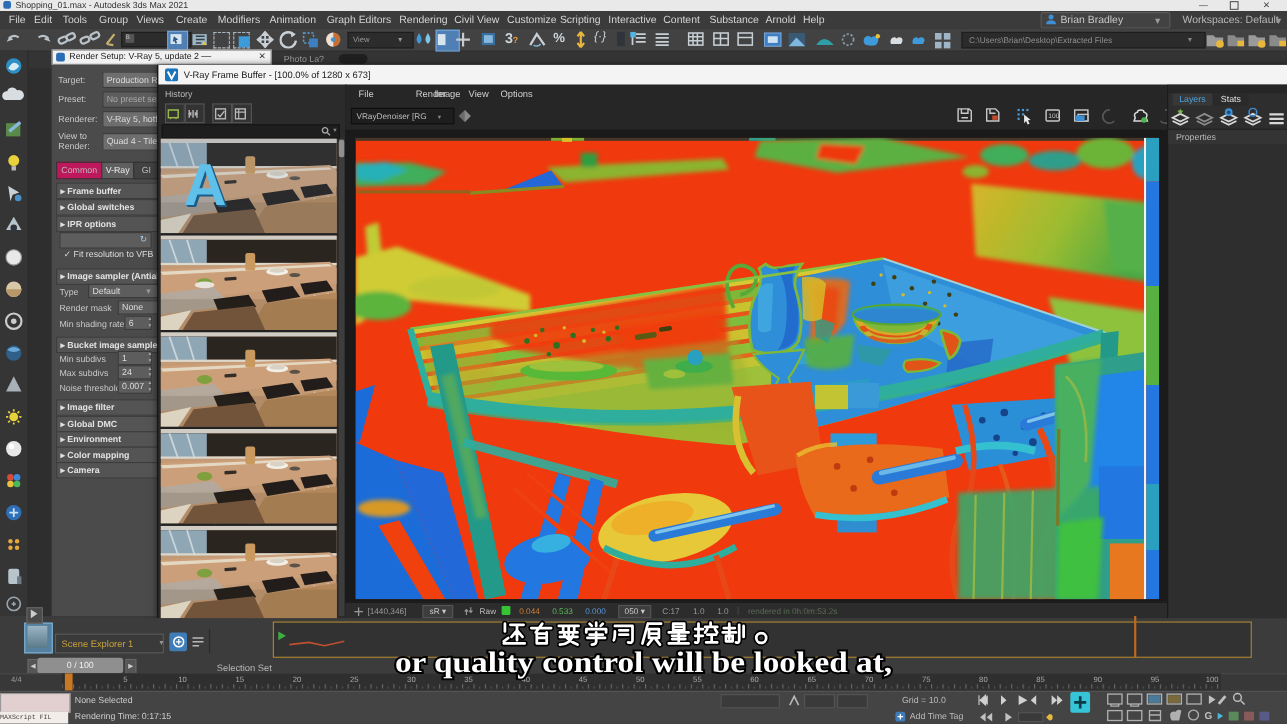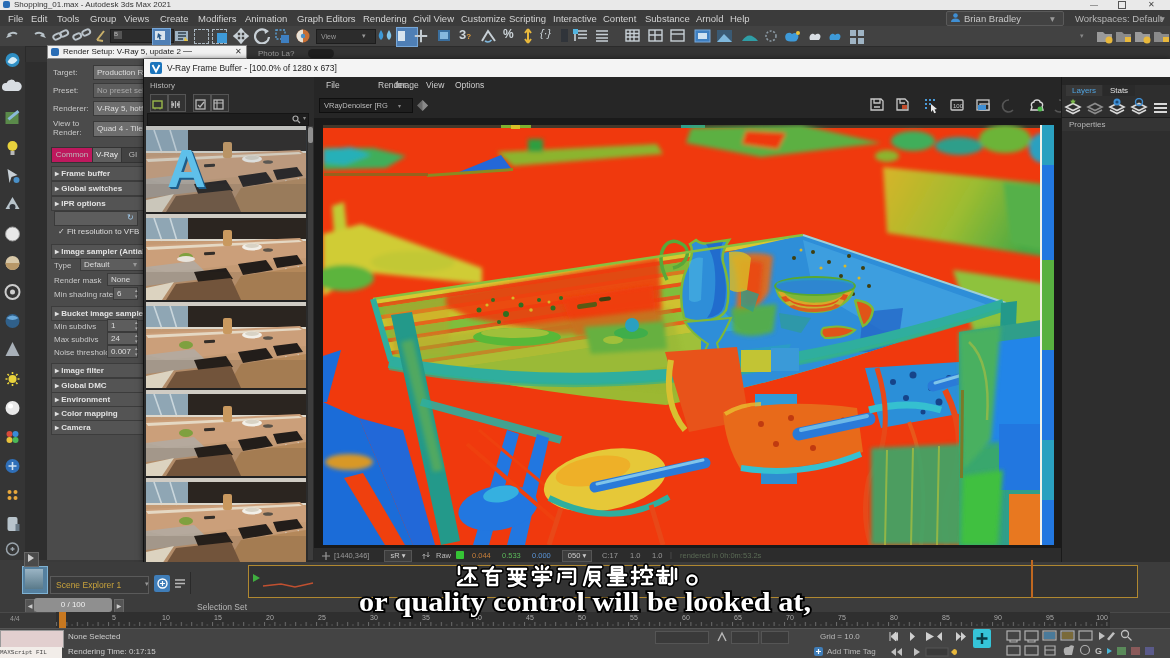--- a/index.html
+++ b/index.html
@@ -152,20 +152,21 @@
       <circle cx="104" cy="5" r="2" fill="#e8c23c"></circle>
     </svg>
     <svg class="abs" style="left:808px;top:2px;" width="60" height="17" viewBox="0 0 60 17">
       <path d="M2 12 c-2-5 3-8 5-5 c3-3 8 0 4 5z" fill="#d8dde2"></path>
       <path d="M22 12 c-2-5 3-8 5-5 c3-3 8 0 4 5z" fill="#3e9ad8"></path>
       <rect x="42" y="2" width="6" height="6" fill="#9fb4c4"></rect>
         <rect x="50" y="2" width="6" height="6" fill="#9fb4c4"></rect>
       <rect x="42" y="10" width="6" height="6" fill="#9fb4c4"></rect>
         <rect x="50" y="10" width="6" height="6" fill="#9fb4c4"></rect>
     </svg>
+    <div class="abs" style="left:874px;top:3px;width:214px;height:13px;background:#2b2b2b;border:1px solid #1e1e1e;font-size:7.5px;color:#8f8f8f;line-height:13px;padding-left:6px;">C:\Users\Brian\Desktop\Extracted Files</div>
     <div class="abs" style="left:1080px;top:6px;color:#888;font-size:7px;">▾</div>
     <svg class="abs" style="left:1096px;top:2px;" width="74" height="17" viewBox="0 0 74 17">
       <g>
         <path d="M1 4 h6 l2 2 h7 v8 h-15z" fill="#9a9a9a"></path>
           <circle cx="13" cy="12" r="3.5" fill="#e8b83c"></circle>
         <path d="M20 4 h6 l2 2 h7 v8 h-15z" fill="#8a8a8a"></path>
           <rect x="29" y="9" width="6" height="5" fill="#e8b83c"></rect>
         <path d="M39 4 h6 l2 2 h7 v8 h-15z" fill="#9a9a9a"></path>
           <circle cx="51" cy="12" r="3.5" fill="#e8b83c"></circle>
         <path d="M58 4 h6 l2 2 h7 v8 h-15z" fill="#8a8a8a"></path>

